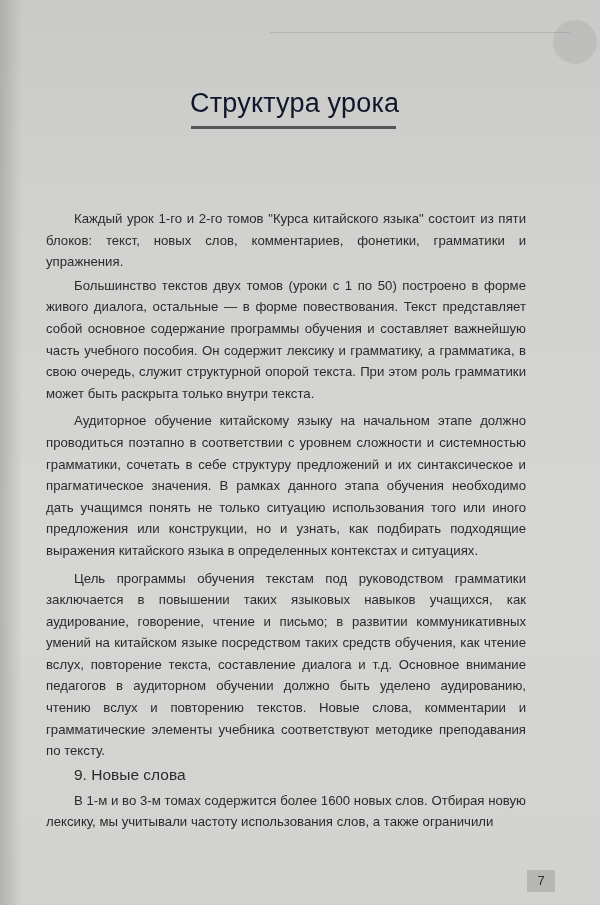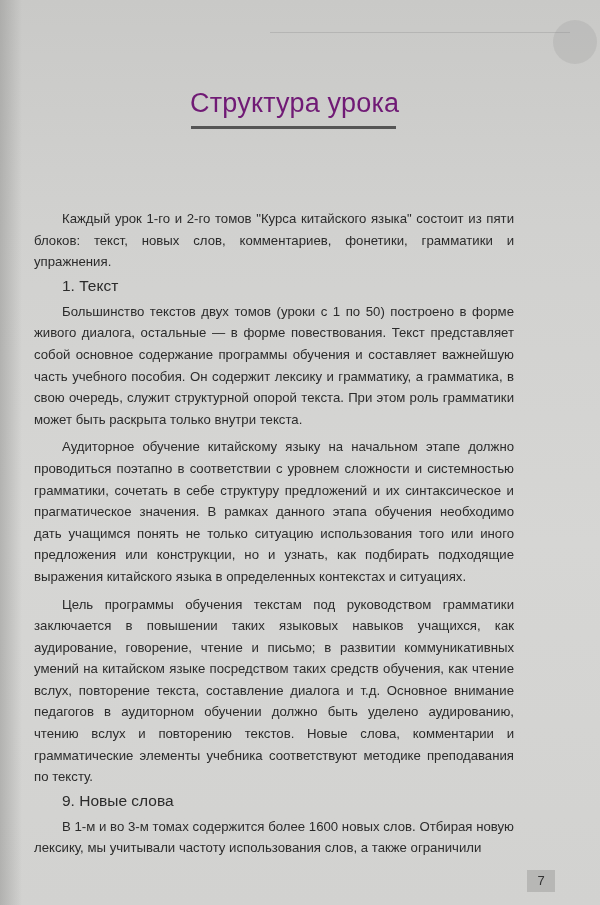--- a/index.html
+++ b/index.html
@@ -32,31 +32,31 @@
       left: 553px; top: 20px;
       width: 44px; height: 44px;
       border-radius: 50%;
       background: rgba(140,140,138,0.2);
     }
     .title {
       position: absolute;
       left: 190px; top: 88px;
       font-size: 27px;
       letter-spacing: 0.2px;
-      color: #701a75;
+      color: #0f172a;
     }
     .title-underline {
       position: absolute;
       left: 191px; top: 126px;
       width: 205px; height: 3px;
       background: #555;
     }
     .content {
       position: absolute;
-      left: 34px; top: 208px;
+      left: 46px; top: 208px;
       width: 480px;
     }
     p {
       margin: 0;
       font-size: 13.2px;
       line-height: 21.6px;
       text-align: justify;
       text-indent: 28px;
       color: #2b2b2b;
     }
@@ -87,21 +87,20 @@
 <div class="page-shadow-left"></div>
 <div class="bleed-header"></div>
 <div class="bleed-circle"></div>
 
 <div class="title">Структура урока</div>
 <div class="title-underline"></div>
 
 <div class="content">
   <p class="first-p">Каждый урок 1-го и 2-го томов "Курса китайского языка" состоит из пяти блоков: текст, новых слов, комментариев, фонетики, грамматики и упражнения.</p>
 
-  <h2>1. Текст</h2>
   <p>Большинство текстов двух томов (уроки с 1 по 50) построено в форме живого диалога, остальные — в форме повествования. Текст представляет собой основное содержание программы обучения и составляет важнейшую часть учебного пособия. Он содержит лексику и грамматику, а грамматика, в свою очередь, служит структурной опорой текста. При этом роль грамматики может быть раскрыта только внутри текста.</p>
   <div class="gap"></div>
   <p>Аудиторное обучение китайскому языку на начальном этапе должно проводиться поэтапно в соответствии с уровнем сложности и системностью грамматики, сочетать в себе структуру предложений и их синтаксическое и прагматическое значения. В рамках данного этапа обучения необходимо дать учащимся понять не только ситуацию использования того или иного предложения или конструкции, но и узнать, как подбирать подходящие выражения китайского языка в определенных контекстах и ситуациях.</p>
   <div class="gap"></div>
   <p>Цель программы обучения текстам под руководством грамматики заключается в повышении таких языковых навыков учащихся, как аудирование, говорение, чтение и письмо; в развитии коммуникативных умений на китайском языке посредством таких средств обучения, как чтение вслух, повторение текста, составление диалога и т.д. Основное внимание педагогов в аудиторном обучении должно быть уделено аудированию, чтению вслух и повторению текстов. Новые слова, комментарии и грамматические элементы учебника соответствуют методике преподавания по тексту.</p>
 
   <h2>9. Новые слова</h2>
   <p>В 1-м и во 3-м томах содержится более 1600 новых слов. Отбирая новую лексику, мы учитывали частоту использования слов, а также ограничили</p>
 </div>
 

